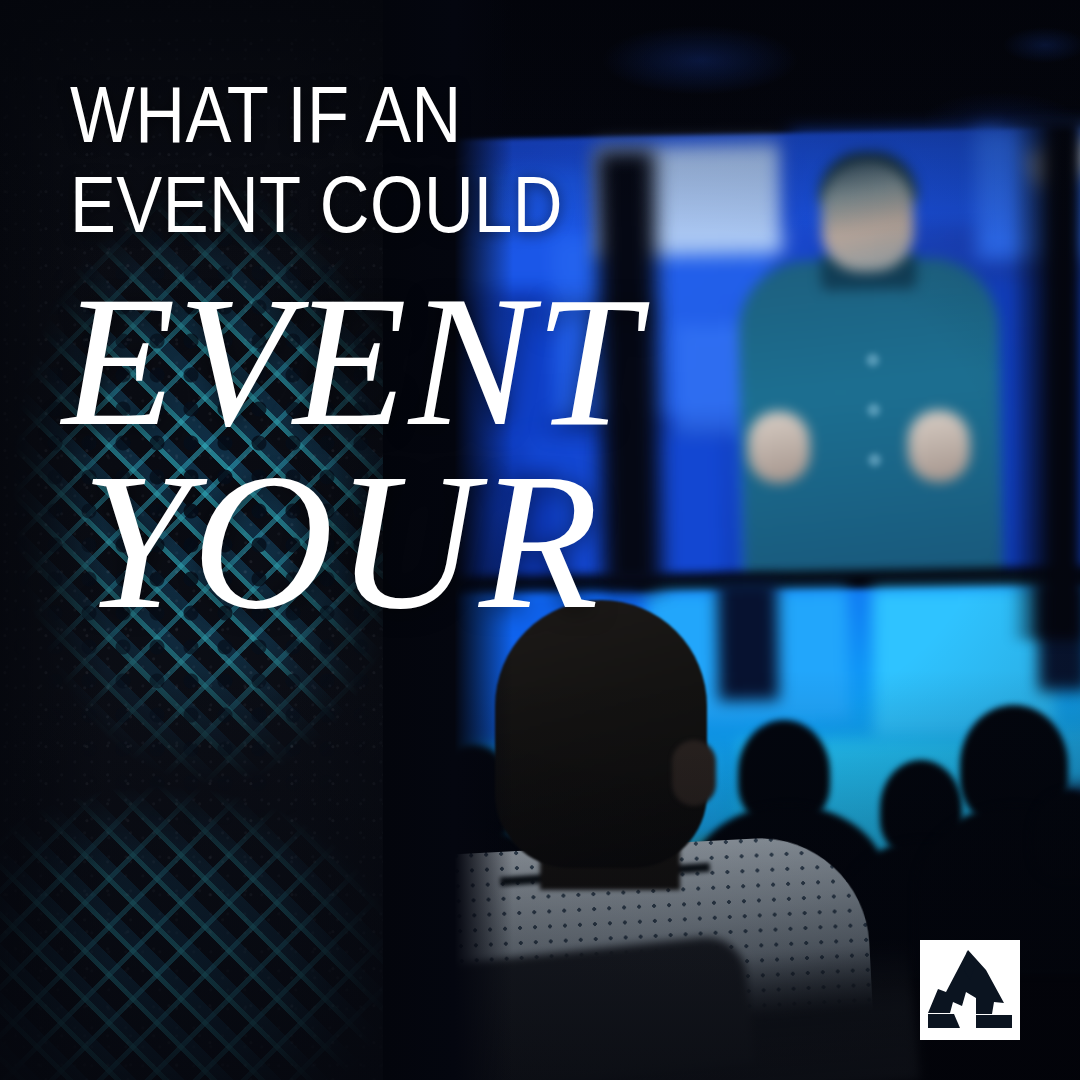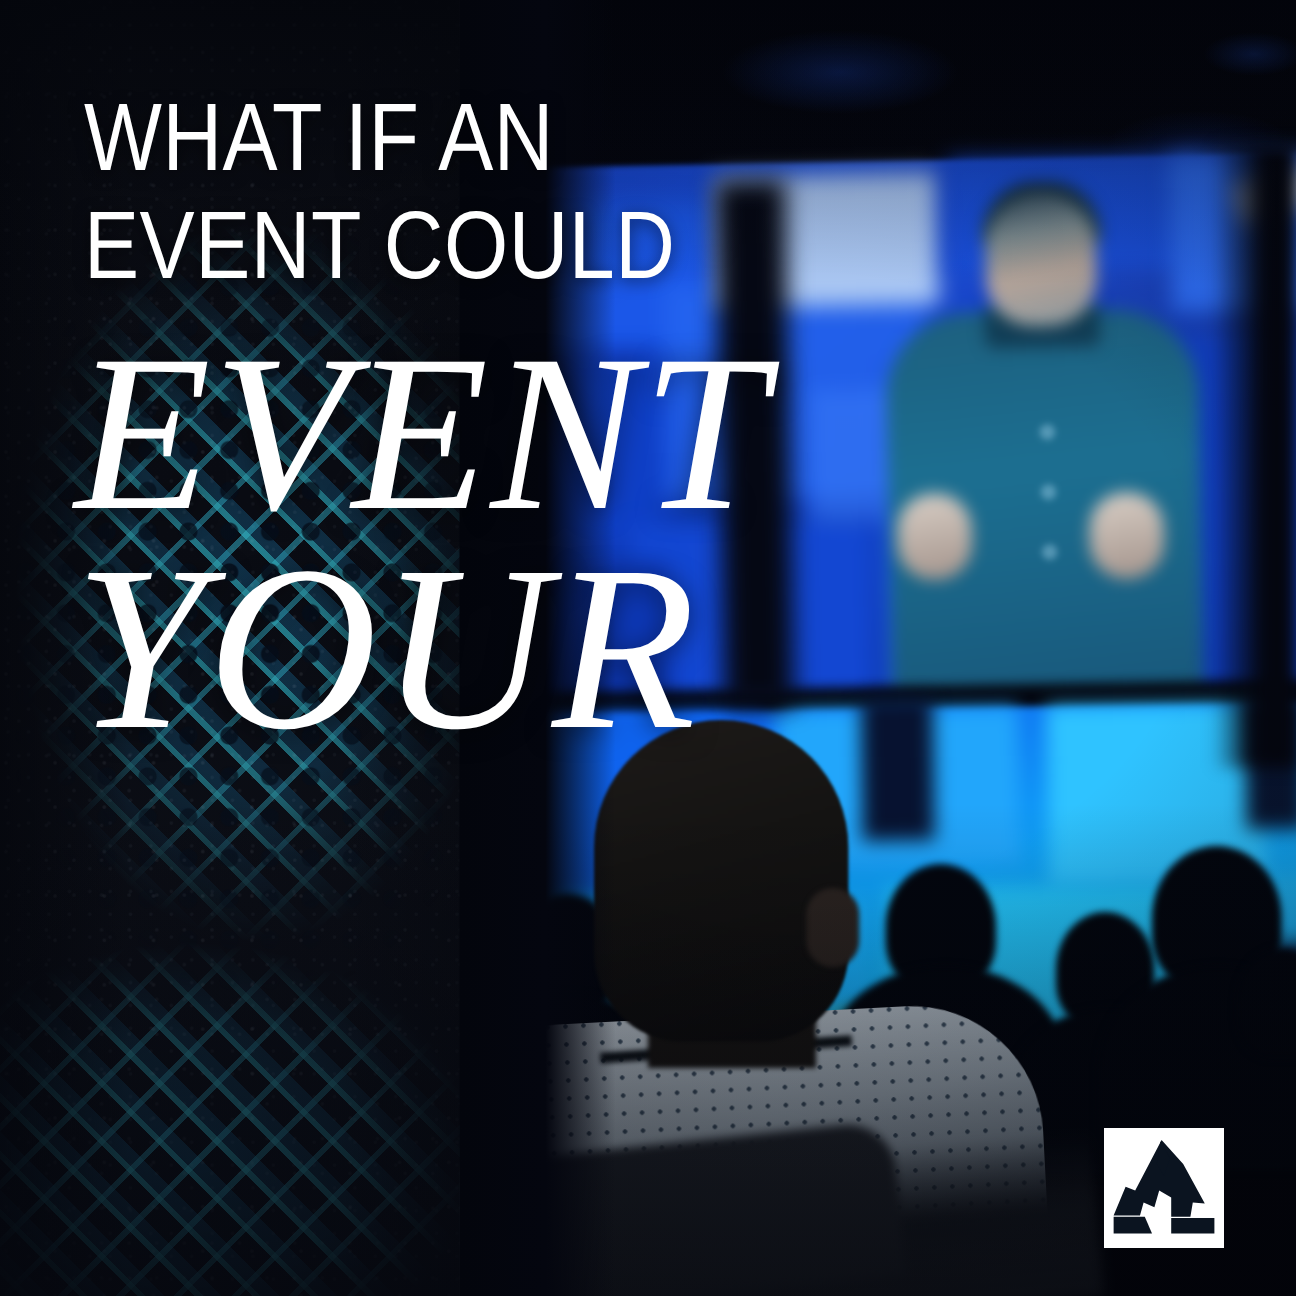--- a/index.html
+++ b/index.html
@@ -288,21 +288,21 @@
     left: 62px;
     color: #fff;
     font-family: "Liberation Serif", "DejaVu Serif", serif;
     font-style: italic;
     font-weight: 400;
     line-height: 1;
     white-space: nowrap;
     text-shadow: 0 3px 22px rgba(0,0,0,.5);
   }
   .hl-1 { top: 268px; font-size: 186px; letter-spacing: 2px; transform: scaleX(1.00); transform-origin: left top; }
-  .hl-2 { top: 443px; font-size: 196px; letter-spacing: 2px; transform: scaleX(1.00); transform-origin: left top; }
+  .hl-2 { top: 443px; font-size: 196px; letter-spacing: 2px; transform: scaleX(1.00); transform-origin: left top; margin-left: 19px; }
   .hl-3 { top: 618px; font-size: 196px; letter-spacing: 2px; transform: scaleX(1.00); transform-origin: left top; }
 
   
   .logo {
     position: absolute;
     left: 920px; top: 940px;
     width: 100px; height: 100px;
     background: #ffffff;
   }
   .logo svg { display: block; width: 100%; height: 100%; }

